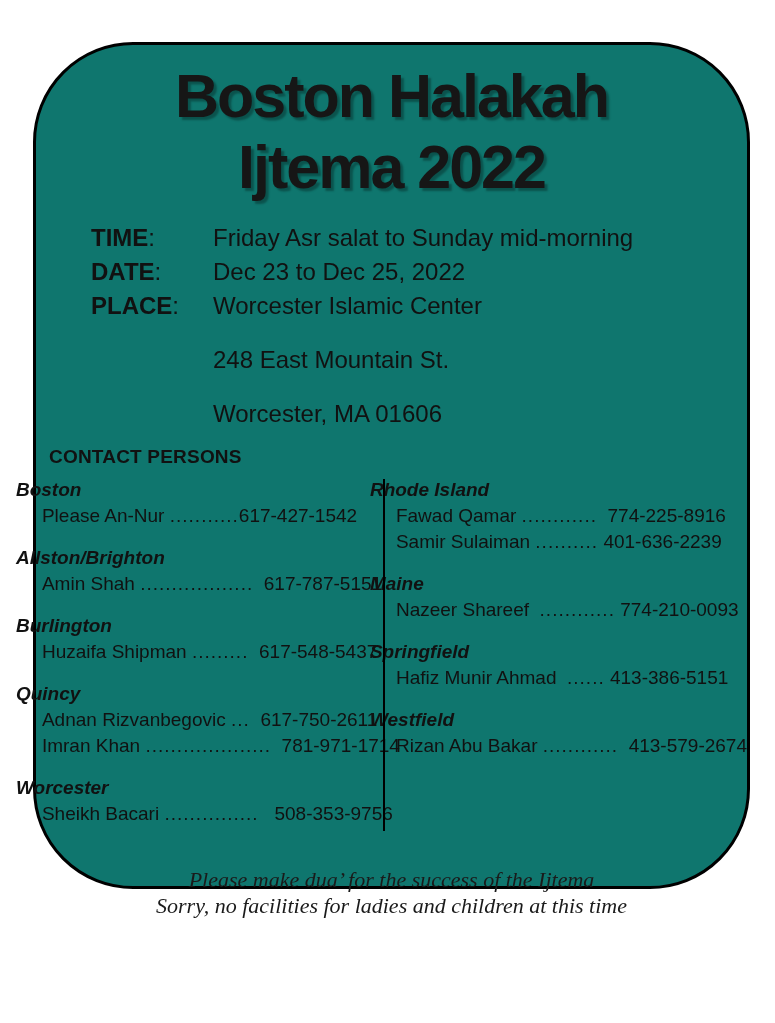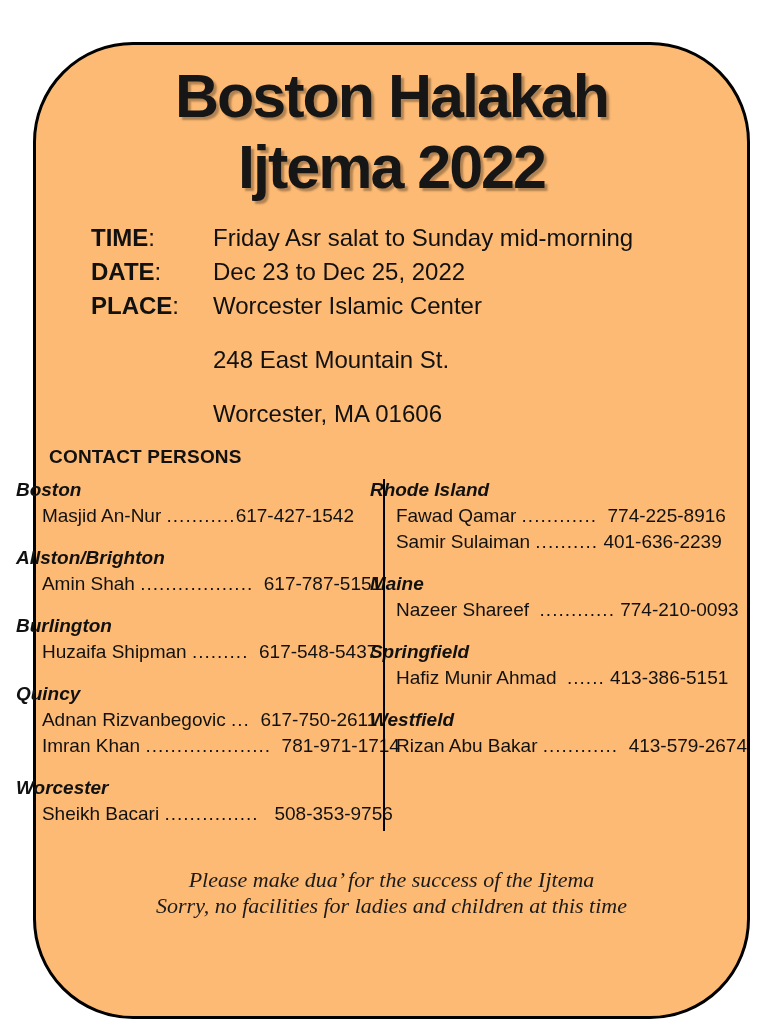--- a/index.html
+++ b/index.html
@@ -10,25 +10,25 @@
     background: #ffffff;
     font-family: "Liberation Sans", sans-serif;
     color: #111111;
     overflow: hidden;
   }
   .poster-border {
     position: absolute;
     left: 33px;
     top: 42px;
     width: 717px;
-    height: 977px;
+    height: 847px;
     box-sizing: border-box;
     border: 3px solid #000000;
     border-radius: 100px;
-    background: #fdba74;
+    background: #0f766e;
   }
   .title-block {
     margin-top: 16px;
     text-align: center;
     font-weight: bold;
     font-size: 61px;
     line-height: 71px;
     letter-spacing: -2px;
     color: #161616;
     text-shadow: 3px 3px 2px rgba(0,0,0,0.30);
@@ -125,21 +125,21 @@
     <div class="info-extra">Worcester, MA 01606</div>
   </div>
 
   <div class="contacts-heading">CONTACT PERSONS</div>
 
   <div class="columns">
     <div class="col-left">
 
       <div class="contact-group">
         <div class="contact-area">Boston</div>
-        <div class="contact-entry"><span>Masjid An-Nur</span> <span class="dots">...........</span><span>617-427-1542</span></div>
+        <div class="contact-entry"><span>Please An-Nur</span> <span class="dots">...........</span><span>617-427-1542</span></div>
       </div>
 
       <div class="contact-group">
         <div class="contact-area">Allston/Brighton</div>
         <div class="contact-entry"><span>Amin Shah</span> <span class="dots">..................</span>&nbsp; <span>617-787-5151</span></div>
       </div>
 
       <div class="contact-group">
         <div class="contact-area">Burlington</div>
         <div class="contact-entry"><span>Huzaifa Shipman</span> <span class="dots">.........</span>&nbsp; <span>617-548-5437</span></div>

